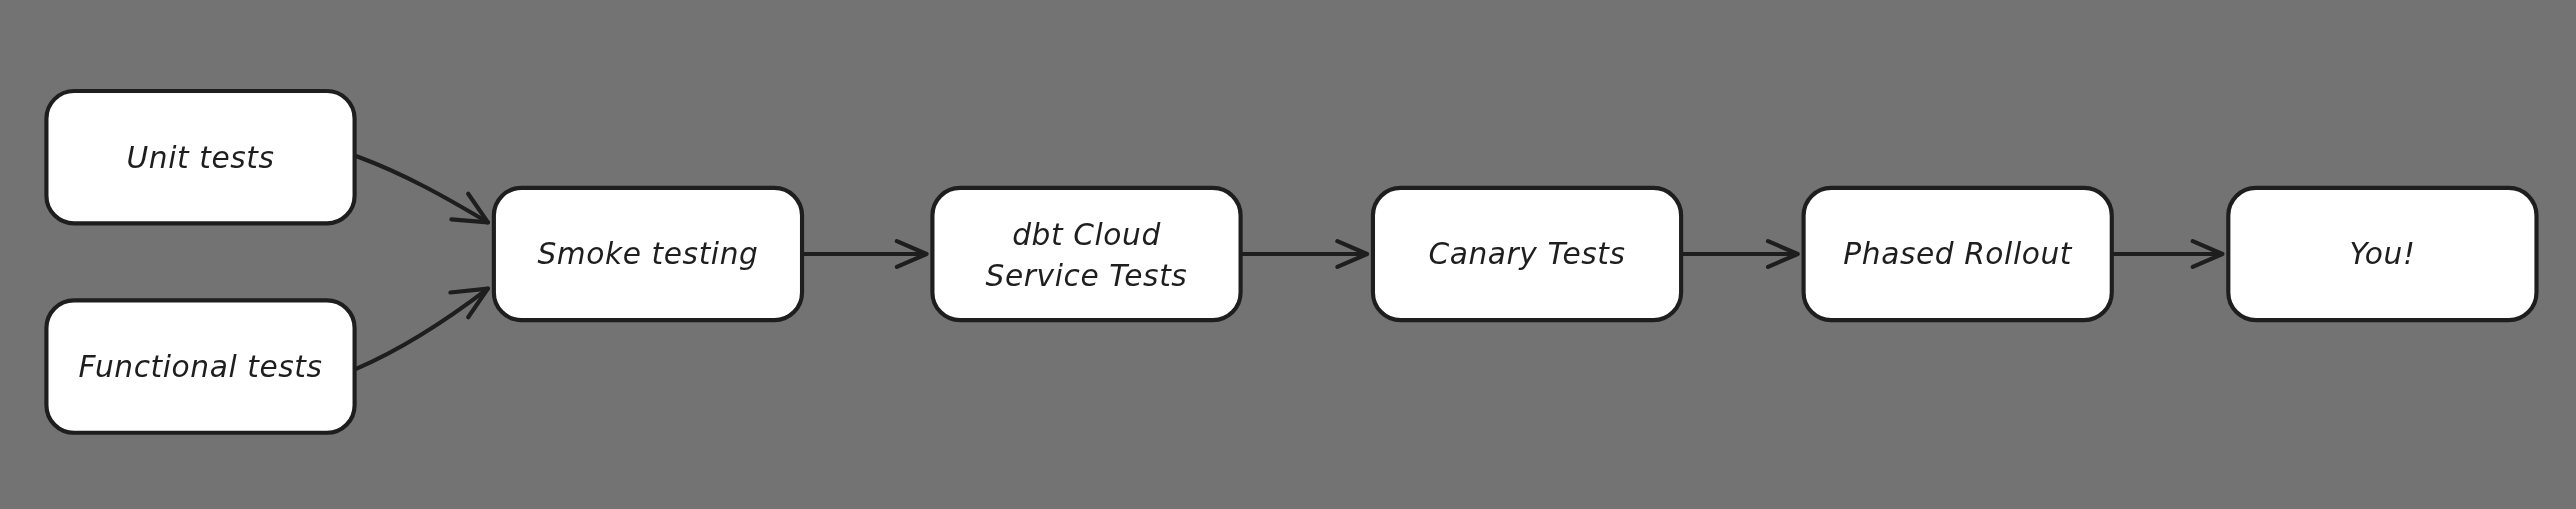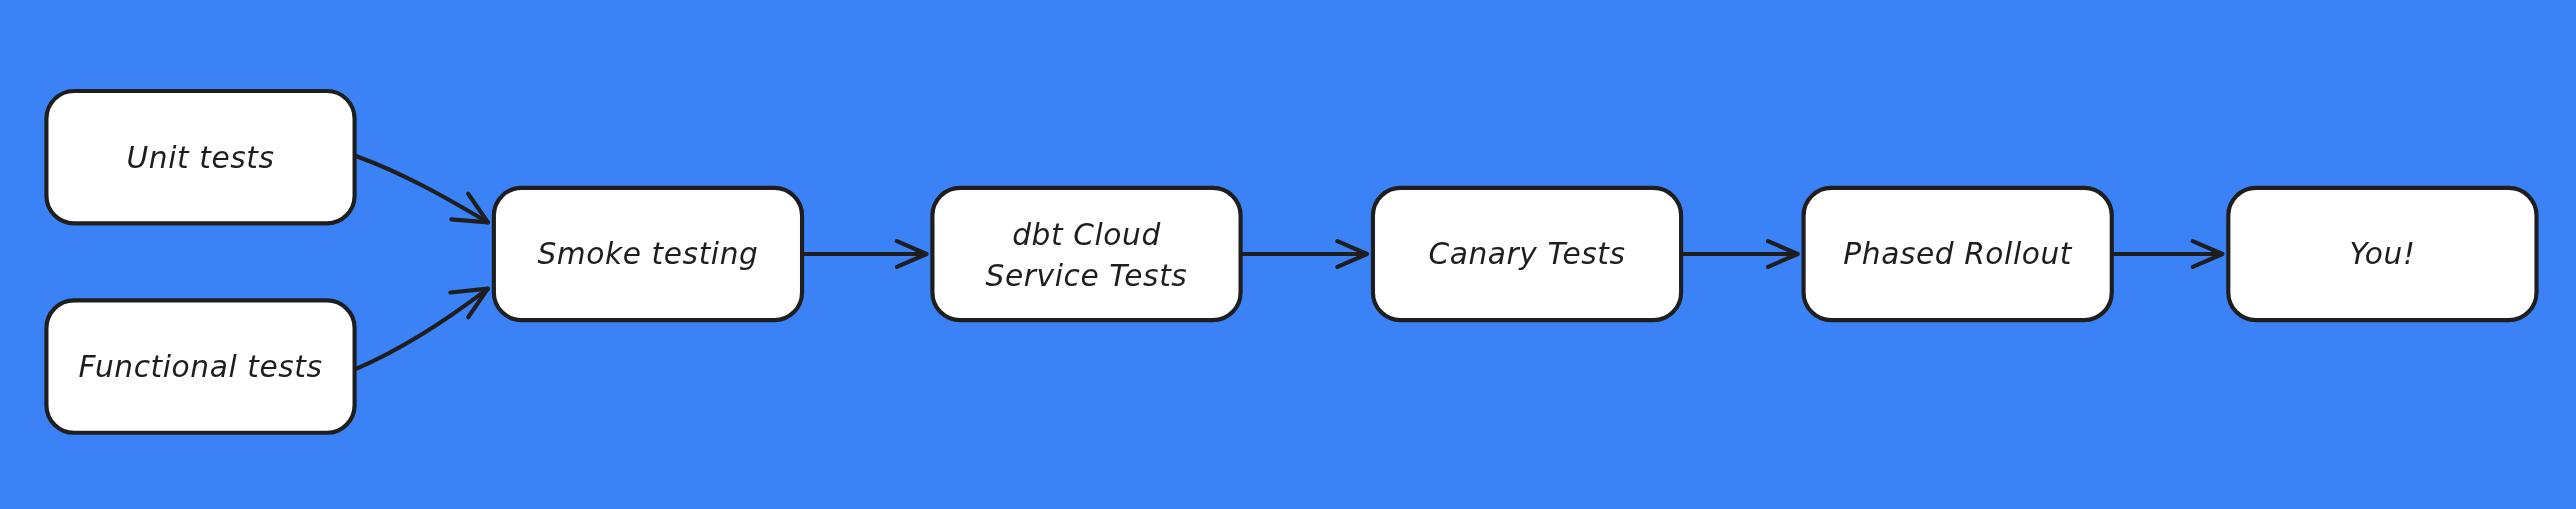--- a/index.html
+++ b/index.html
@@ -11,21 +11,21 @@
   body {
     width: 2576px;
     height: 510px;
     overflow: hidden;
     font-family: "DejaVu Sans", sans-serif;
   }
   #diagram-root {
     position: relative;
     width: 2576px;
     height: 510px;
-    background: #3b82f6;
+    background: #737373;
   }
   svg#flow-svg {
     position: absolute;
     top: 0;
     left: 0;
     width: 2576px;
     height: 510px;
     display: block;
   }
   .node-shape {

